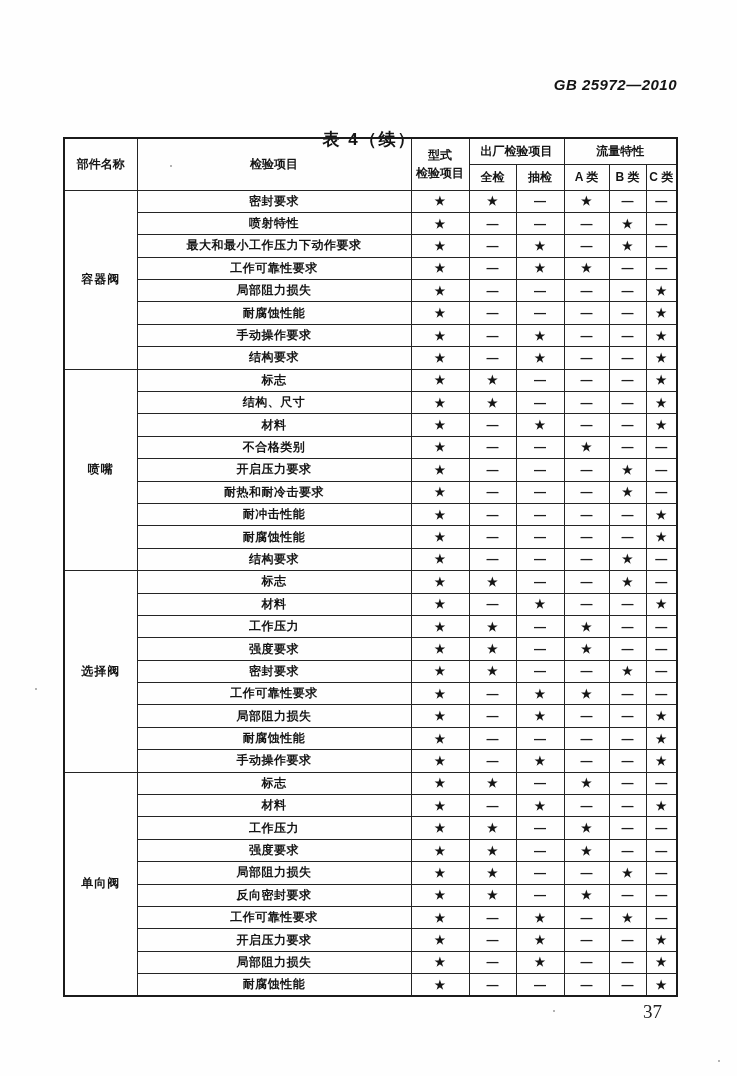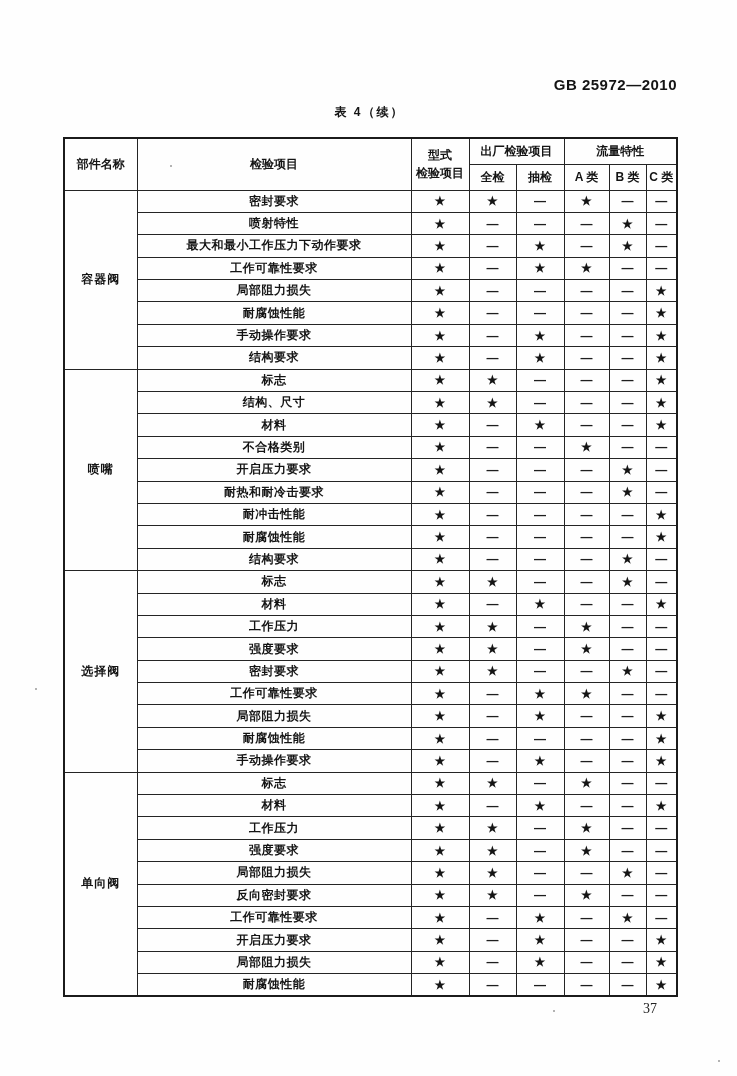--- a/index.html
+++ b/index.html
@@ -12,28 +12,29 @@
     color: #141414;
     overflow: hidden;
   }
   .doc-number {
     position: absolute;
     top: 76px;
     right: 60px;
     font-size: 15px;
     font-weight: bold;
     letter-spacing: 0.5px;
+    font-style: italic;
   }
   .table-title {
     position: absolute;
-    top: 104px;
+    top: 128px;
     left: 63px;
     width: 613px;
     text-align: center;
-    font-size: 12px;
+    font-size: 17px;
     font-weight: bold;
     letter-spacing: 2px;
   }
   table.insp {
     position: absolute;
     top: 137px;
     left: 63px;
     width: 613px;
     border-collapse: collapse;
     table-layout: fixed;
@@ -59,21 +60,21 @@
     margin-left: 17px;
   }
   td.star { font-size: 13px; }
   td.dash { font-weight: normal; font-size: 12px; color: #1e1e1e; }
   .type-head span { display: block; line-height: 1.5; }
   .page-number {
     position: absolute;
     top: 1001px;
     left: 643px;
     font-family: "Liberation Serif", serif;
-    font-size: 14px;
+    font-size: 19px;
     color: #222;
   }
   .speck {
     position: absolute;
     background: #9a9a9a;
     border-radius: 50%;
     width: 2px; height: 2px;
   }
 </style>
 </head>

